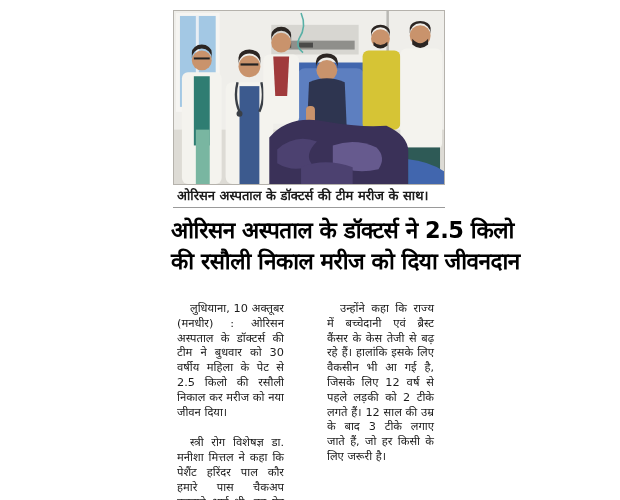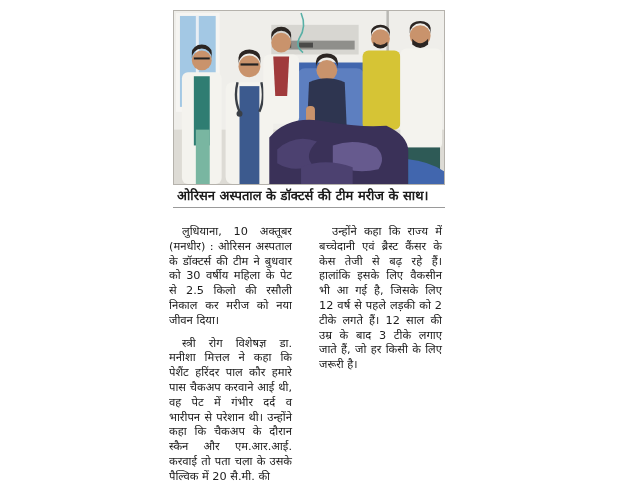--- a/index.html
+++ b/index.html
@@ -29,21 +29,21 @@
     font-weight:700;font-size:22.5px;line-height:31px;color:#000;
     text-align:center;letter-spacing:-0.5px;white-space:nowrap;
   }
   .headline .hl-line{display:block;}
   .body-cols{
     margin-top:9px;display:flex;gap:11px;
     font-family:"DejaVu Sans","Liberation Sans",sans-serif;
     font-size:11.3px;line-height:14.8px;color:#1c1c1c;
   }
   .col{width:139px;text-align:justify;}
-  .col p{margin:8px;}
+  .col p{margin:16px;}
   .col p.indent{text-indent:13px;}
 </style>
 </head>
 <body>
 
 <div class="article">
 
   <div class="photo-frame">
     <svg viewBox="0 0 272 175" preserveAspectRatio="none">
 
@@ -106,20 +106,24 @@
       <path d="M160 136 q22 -8 44 2 q10 10 2 22 q-26 6 -46 -6 z" fill="#665a8e"></path>
       <path d="M128 158 q24 -10 52 0 l0 17 l-52 0 z" fill="#4c4170"></path>
 
       <path d="M236 150 q20 2 36 12 l0 13 l-36 0 z" fill="#4166ae"></path>
     </svg>
   </div>
 
   <div class="caption">ओरिसन अस्पताल के डॉक्टर्स की टीम मरीज के साथ।</div>
   <div class="caption-rule"></div>
 
+  <h1 class="headline" style="margin-top:7px;margin-bottom:0;">
+    <span class="hl-line">ओरिसन अस्पताल के डॉक्टर्स ने 2.5 किलो</span>
+    <span class="hl-line">की रसौली निकाल मरीज को दिया जीवनदान</span>
+  </h1>
 
   <div class="body-cols">
     <div class="col">
       <p class="indent">लुधियाना, 10 अक्तूबर (मनधीर) : ओरिसन अस्पताल के डॉक्टर्स की टीम ने बुधवार को 30 वर्षीय महिला के पेट से 2.5 किलो की रसौली निकाल कर मरीज को नया जीवन दिया।</p>
       <p class="indent">स्त्री रोग विशेषज्ञ डा. मनीशा मित्तल ने कहा कि पेशैंट हरिंदर पाल कौर हमारे पास चैकअप करवाने आई थी, वह पेट में गंभीर दर्द व भारीपन से परेशान थी। उन्होंने कहा कि चैकअप के दौरान स्कैन और एम.आर.आई. करवाई तो पता चला के उसके पैल्विक में 20 सै.मी. की</p>
     </div>
     <div class="col">
       <p class="indent">उन्होंने कहा कि राज्य में बच्चेदानी एवं ब्रैस्ट कैंसर के केस तेजी से बढ़ रहे हैं। हालांकि इसके लिए वैकसीन भी आ गई है, जिसके लिए 12 वर्ष से पहले लड़की को 2 टीके लगते हैं। 12 साल की उम्र के बाद 3 टीके लगाए जाते हैं, जो हर किसी के लिए जरूरी है।</p>
     </div>
   </div>

